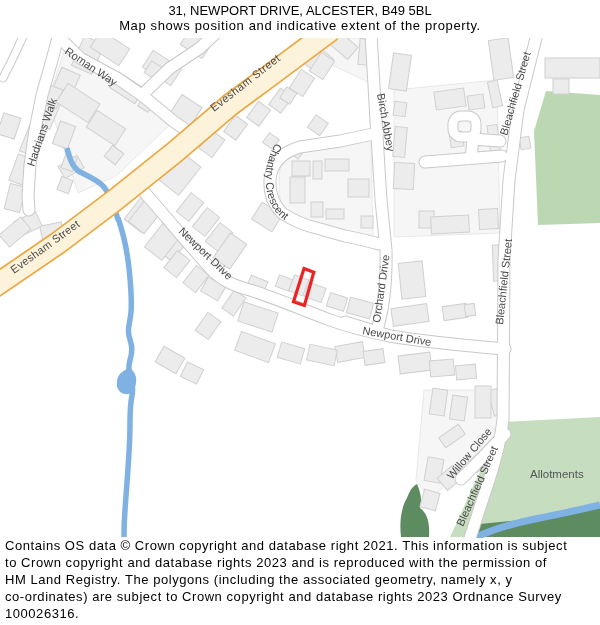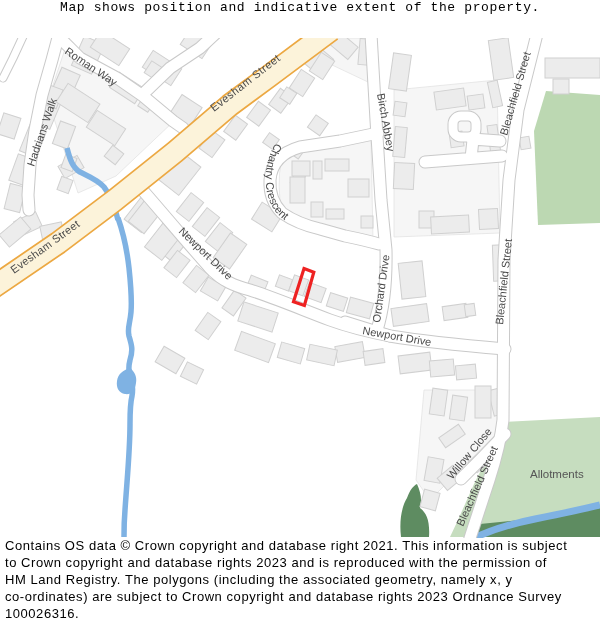--- a/index.html
+++ b/index.html
@@ -1,28 +1,29 @@
 <!DOCTYPE html>
 <html><head>
 <meta charset="utf-8">
 <style>
   html,body{margin:0;padding:0;background:#ffffff;width:600px;height:625px;overflow:hidden;
     font-family:"Liberation Sans", sans-serif;}
   .hdr{width:600px;text-align:center;color:#000;}
   .hdr .l1{font-size:13px;padding-top:3px;}
-  .hdr .l2{font-size:13px;padding-top:0px;letter-spacing:0.62px;font-family:Liberation Mono, monospace;}
+  .hdr .l2{font-size:13px;padding-top:0px;letter-spacing:0.62px;}
   .foot{position:absolute;left:5px;top:537px;width:600px;font-size:13px;line-height:17px;color:#000;letter-spacing:0.55px;}
   svg{display:block;}
   text{font-family:"Liberation Sans", sans-serif;}
   .rl{fill:#4a4a4a;font-size:11px;}
 </style>
 </head>
 <body>
 
 <div class="hdr">
+    <div class="l1">31, NEWPORT DRIVE, ALCESTER, B49 5BL</div>
 
 <div class="l2">Map shows position and indicative extent of the property.</div>
   </div>
 
 <svg width="600" height="500" viewBox="0 38 600 500" style="position:absolute;top:38px;left:0">
 
   <rect x="0" y="38" width="600" height="500" fill="#ffffff"></rect>
 
   <path d="M546,91 L600,95 L600,223 L538,225 L534,131 Z" fill="#bcd8b2"></path>
 

